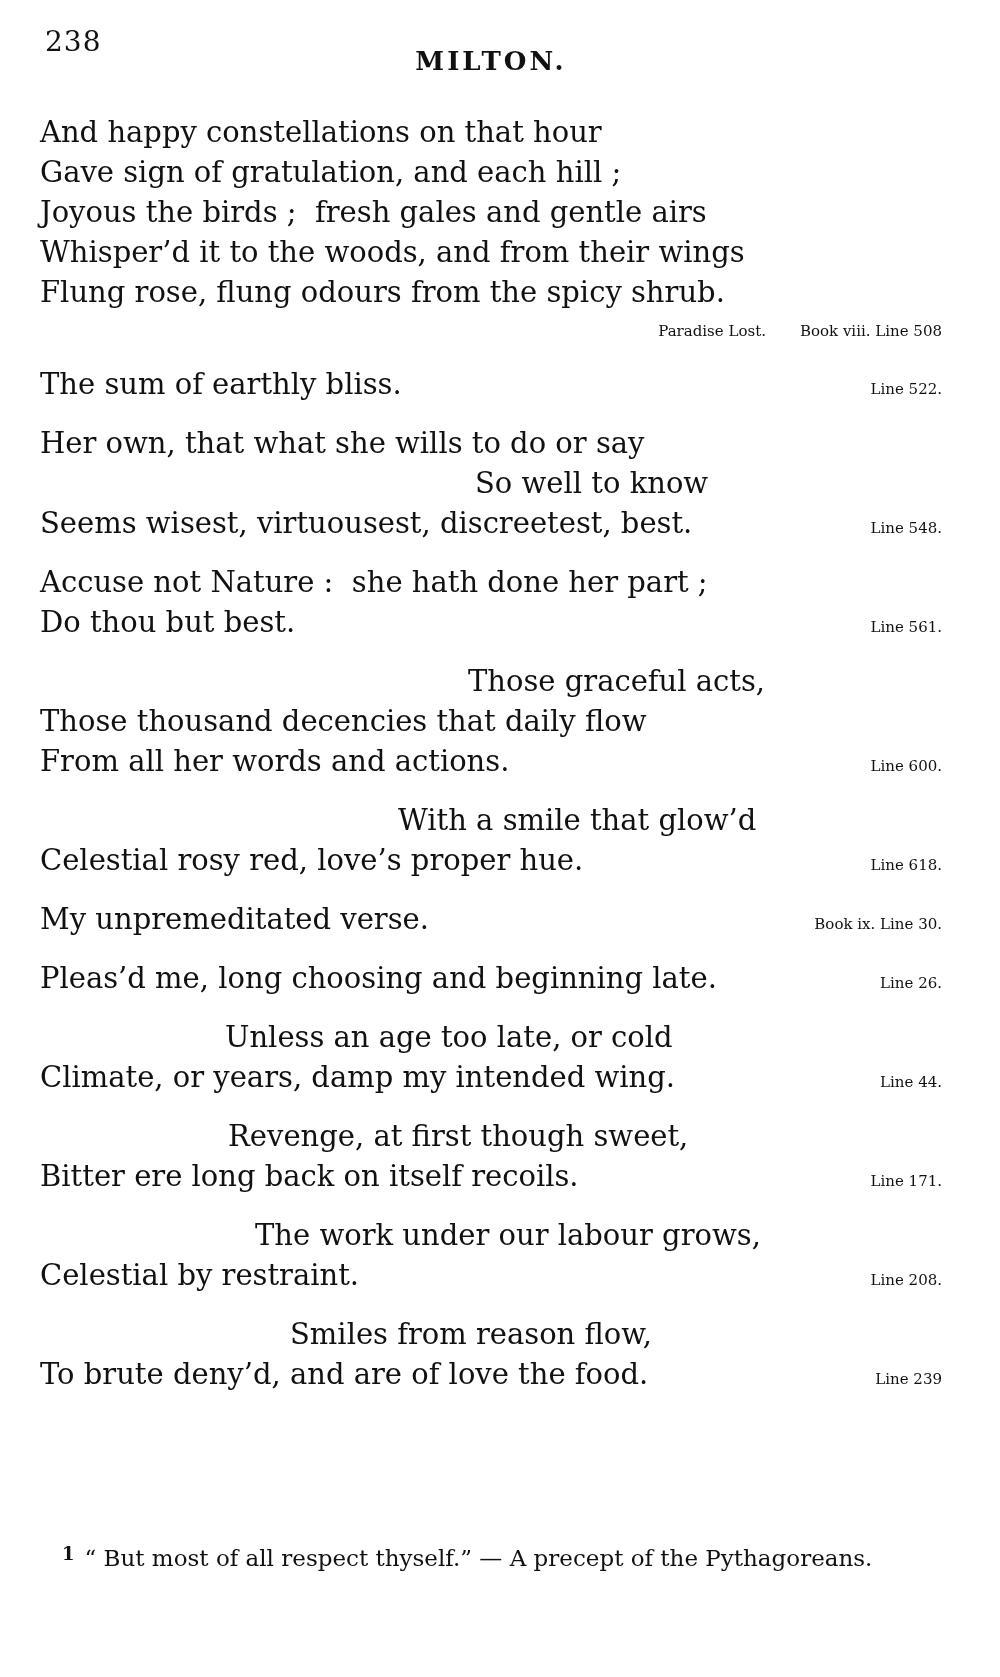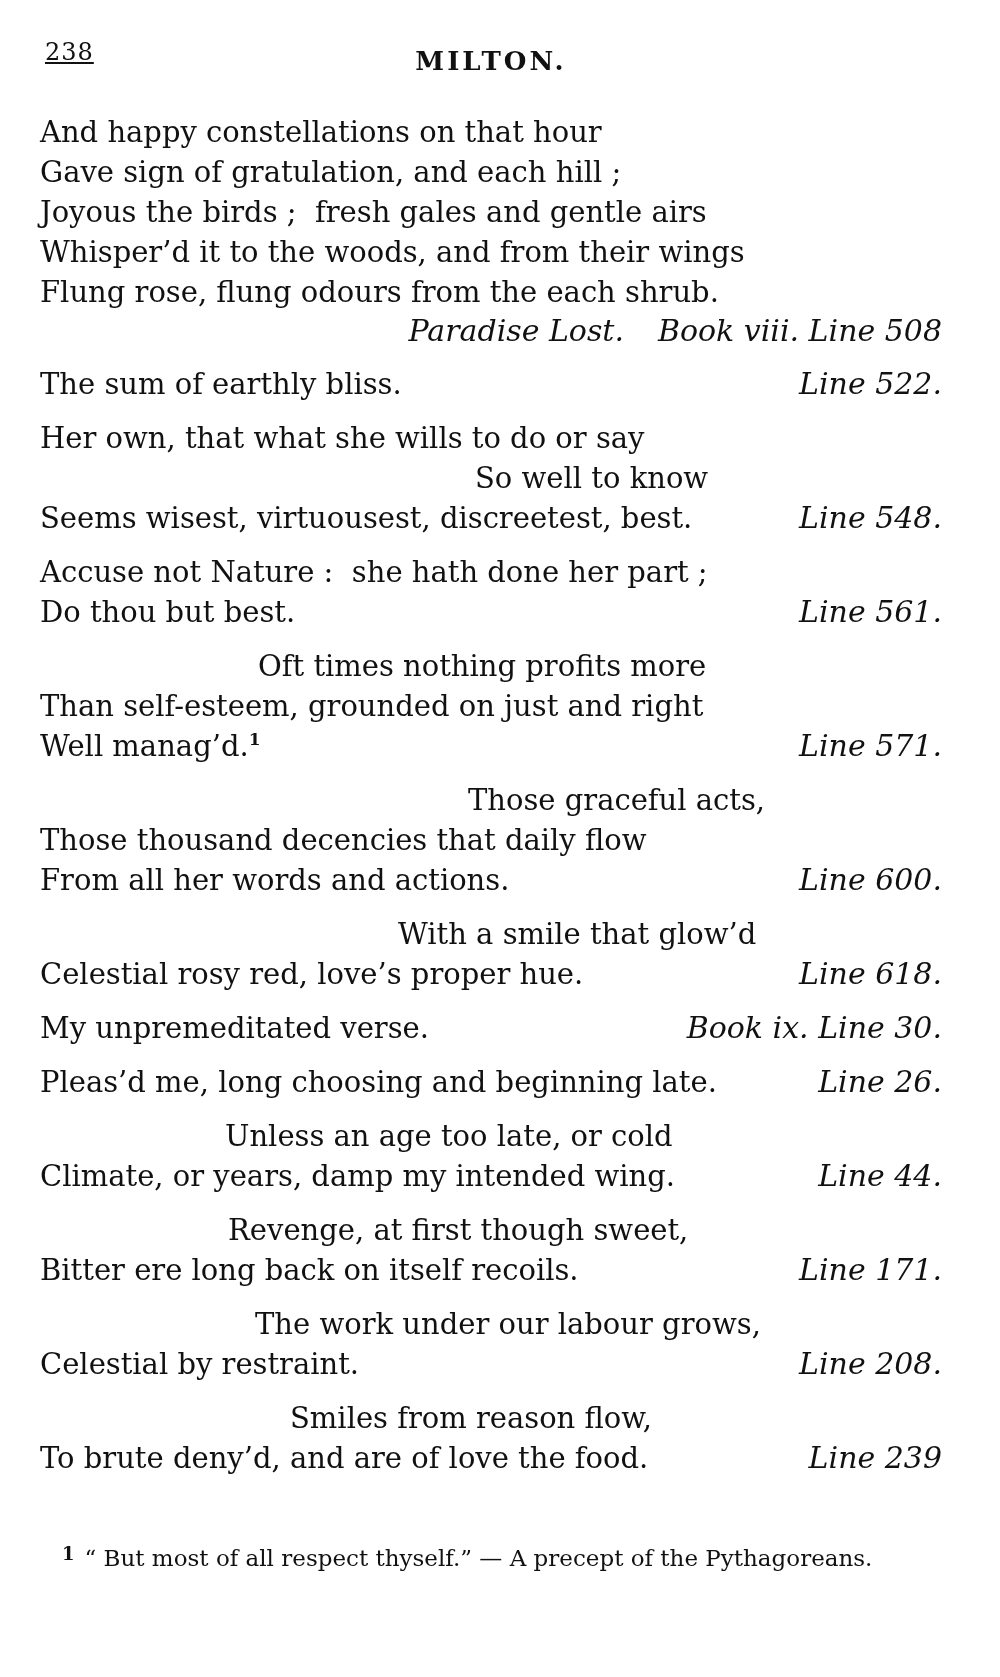--- a/index.html
+++ b/index.html
@@ -23,24 +23,23 @@
   }
   
   .header {
     position: relative;
     height: 46px;
     margin-bottom: 44px;
   }
   .page-number {
     position: absolute;
     left: 5px;
-    top: 16px;
-    font-size: 24px;
+    top: 3px;
+    font-size: 28px;
     letter-spacing: 1px;
-    text-decoration: underline;
   }
   .running-title {
     position: absolute;
     left: 0;
     right: 0;
     top: 24px;
     text-align: center;
     font-size: 26px;
     font-weight: bold;
     letter-spacing: 3px;
@@ -57,22 +56,21 @@
   .line {
     display: flex;
     align-items: baseline;
     white-space: pre-wrap;
   }
   .line .text {
     display: inline-block;
   }
   .line .ref,
   .attr-line {
-    font-style: italic;
-    font-size: 30px;
+    font-size: 15px;
   }
   .line .ref {
     margin-left: auto;
     padding-left: 12px;
   }
   .attr-line {
     display: flex;
     justify-content: flex-end;
     line-height: 38px;
   }
@@ -109,42 +107,37 @@
     <span class="page-number">238</span>
     <span class="running-title">MILTON.</span>
   </div>
 
   <div class="quotes">
       <div class="quote">
         <div class="line"><span class="text">And happy constellations on that hour</span></div>
         <div class="line"><span class="text">Gave sign of gratulation, and each hill ;</span></div>
         <div class="line"><span class="text">Joyous the birds ;  fresh gales and gentle airs</span></div>
         <div class="line"><span class="text">Whisper’d it to the woods, and from their wings</span></div>
-        <div class="line"><span class="text">Flung rose, flung odours from the each shrub.</span></div>
+        <div class="line"><span class="text">Flung rose, flung odours from the spicy shrub.</span></div>
         <div class="attr-line">
           <span class="attr-work">Paradise Lost.</span>
           <span class="attr-ref">Book viii. Line 508</span>
         </div>
       </div>
       <div class="quote">
         <div class="line"><span class="text">The sum of earthly bliss.</span><span class="ref">Line 522.</span></div>
       </div>
       <div class="quote">
         <div class="line"><span class="text">Her own, that what she wills to do or say</span></div>
         <div class="line"><span class="text" style="padding-left: 435px;">So well to know</span></div>
         <div class="line"><span class="text">Seems wisest, virtuousest, discreetest, best.</span><span class="ref">Line 548.</span></div>
       </div>
       <div class="quote">
         <div class="line"><span class="text">Accuse not Nature :  she hath done her part ;</span></div>
         <div class="line"><span class="text">Do thou but best.</span><span class="ref">Line 561.</span></div>
-      </div>
-      <div class="quote">
-        <div class="line"><span class="text" style="padding-left: 218px;">Oft times nothing profits more</span></div>
-        <div class="line"><span class="text">Than self-esteem, grounded on just and right</span></div>
-        <div class="line"><span class="text">Well manag’d.<sup class="note-sup">1</sup></span><span class="ref">Line 571.</span></div>
       </div>
       <div class="quote">
         <div class="line"><span class="text" style="padding-left: 428px;">Those graceful acts,</span></div>
         <div class="line"><span class="text">Those thousand decencies that daily flow</span></div>
         <div class="line"><span class="text">From all her words and actions.</span><span class="ref">Line 600.</span></div>
       </div>
       <div class="quote">
         <div class="line"><span class="text" style="padding-left: 358px;">With a smile that glow’d</span></div>
         <div class="line"><span class="text">Celestial rosy red, love’s proper hue.</span><span class="ref">Line 618.</span></div>
       </div>

